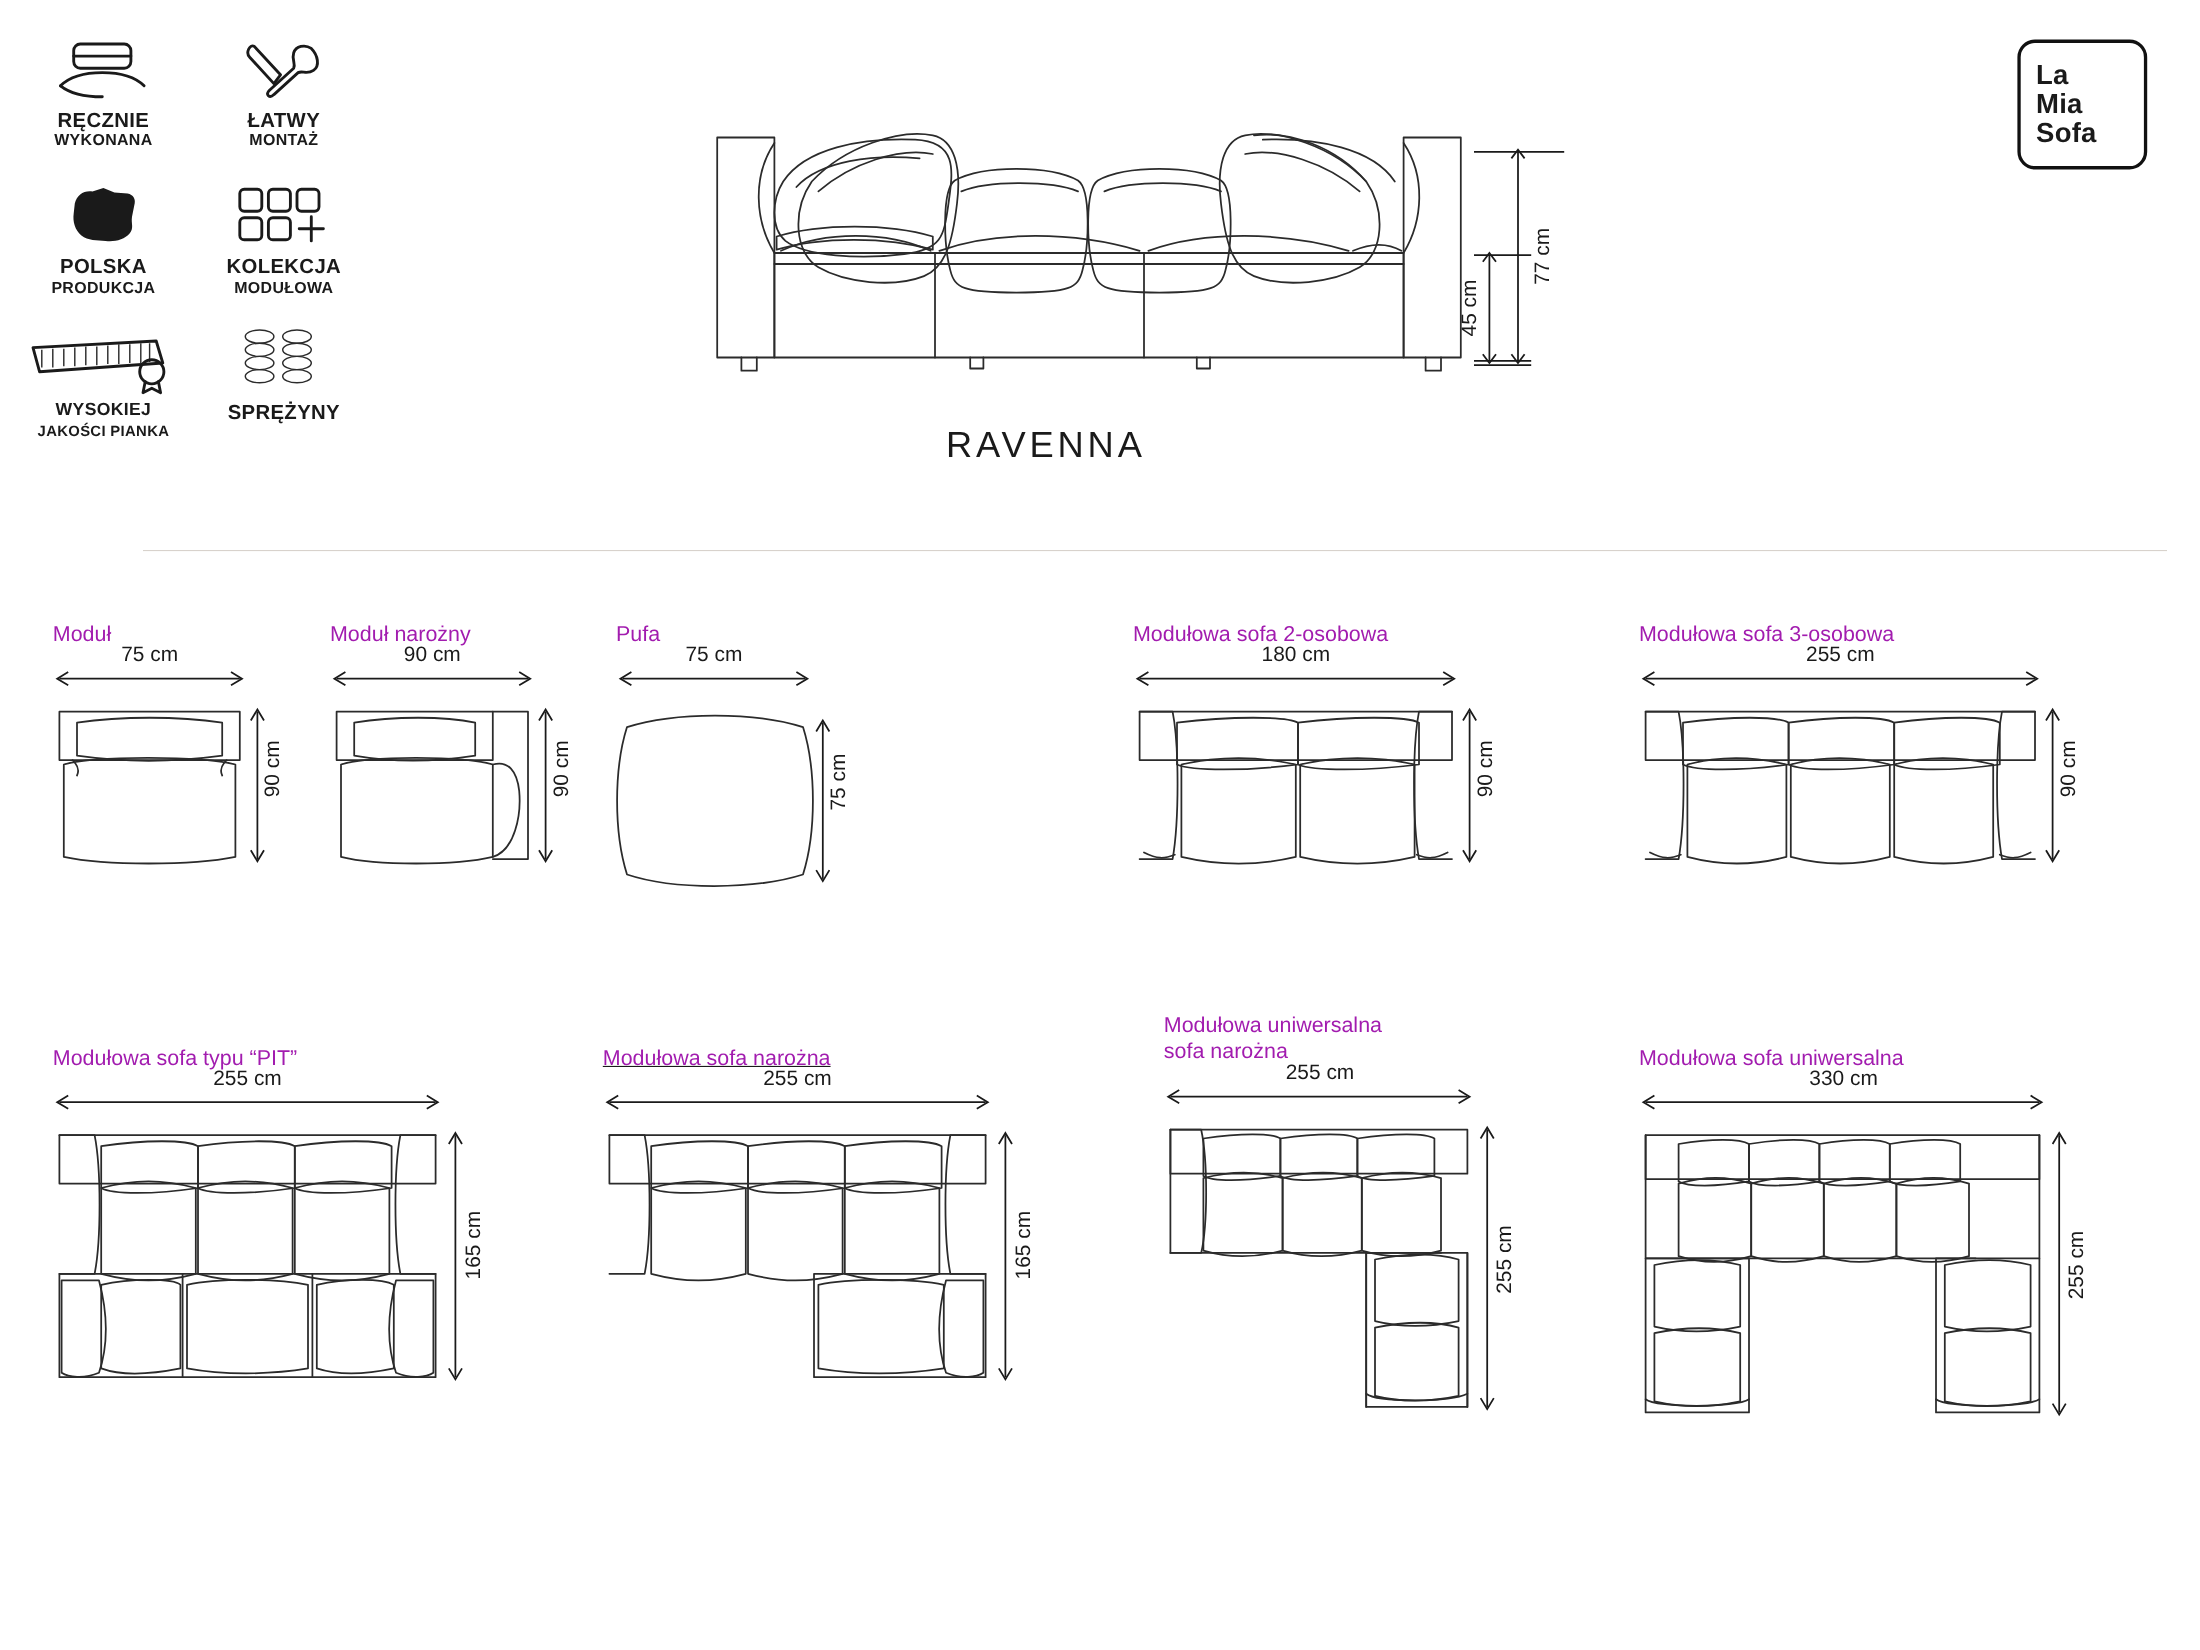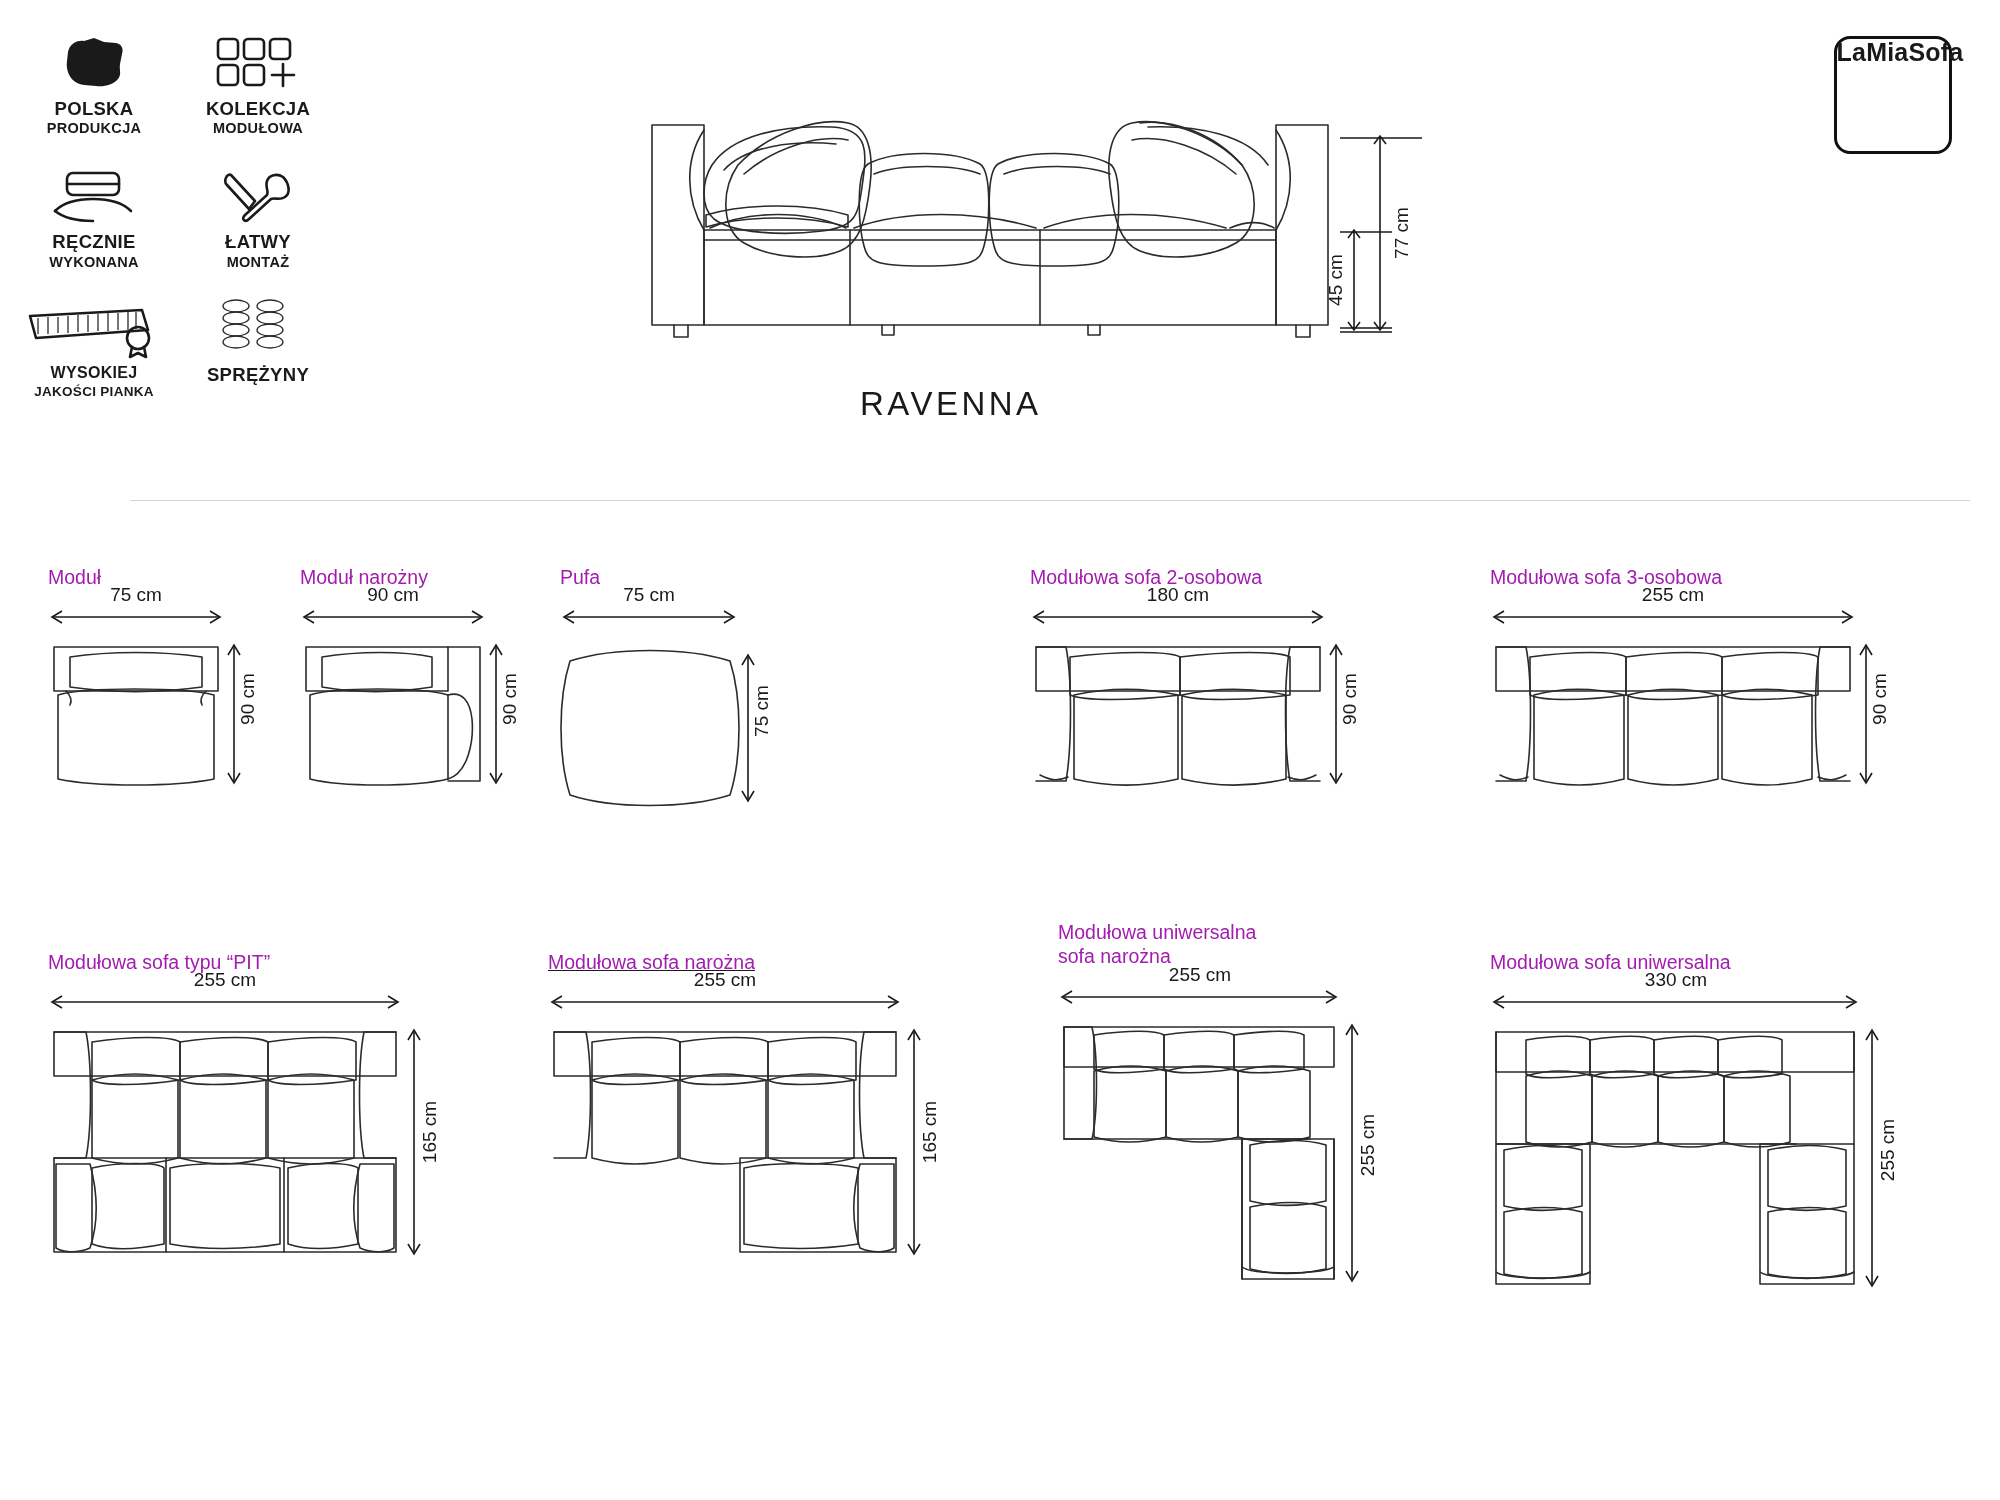--- a/index.html
+++ b/index.html
@@ -23,21 +23,21 @@
   .feat .t1{font-size:18.5px;font-weight:bold;letter-spacing:.3px;margin-top:7px;line-height:1.05;}
   .feat .t2{font-size:14.5px;font-weight:bold;letter-spacing:.3px;line-height:1.15;margin-top:2px;}
   .feat.small .t1{font-size:16px;}
   .feat.small .t2{font-size:13.5px;}
 
   
   .logo{
     position:absolute;right:48px;top:36px;
     width:118px;height:118px;
     border:3px solid #111;border-radius:16px;
-    display:flex;flex-direction:row;justify-content:center;
+    display:flex;flex-direction:column;justify-content:center;
     padding-left:14px;box-sizing:border-box;
   }
   .logo div{font-weight:bold;font-size:25px;line-height:1.07;letter-spacing:.2px;}
 
   
   .hero{position:absolute;left:640px;top:70px;width:760px;height:290px;}
   .hero-title{
     position:absolute;left:860px;top:385px;width:320px;text-align:left;
     font-size:33px;letter-spacing:3.5px;color:#1a1a1a;
   }
@@ -62,20 +62,46 @@
 </head>
 <body>
 
 <div class="page">
 
   <div class="features">
 
     <div class="feat-row">
       <div class="feat">
         <div class="ico">
+          <svg width="86" height="58" viewBox="0 0 86 58">
+            <rect class="icoln" x="16" y="6" width="52" height="22" rx="6"></rect>
+            <path class="icoln" d="M16 17 H68"></path>
+            <path class="icoln" d="M4 44 C14 34 28 32 42 32 C56 32 70 34 80 44"></path>
+            <path class="icoln" d="M4 44 C14 52 28 54 42 54"></path>
+          </svg>
+        </div>
+        <div class="t1">RĘCZNIE</div>
+        <div class="t2">WYKONANA</div>
+      </div>
+
+      <div class="feat">
+        <div class="ico">
+          <svg width="74" height="58" viewBox="0 0 74 58">
+            <path class="icoln" d="M10 8 L34 34 L28 42 L6 18 C2 14 6 6 10 8 Z"></path>
+            <path class="icoln" d="M62 10 C56 6 48 8 46 14 C44 20 48 24 46 28 L24 48 C20 52 24 56 28 52 L50 32 C54 30 58 34 64 30 C70 26 68 16 62 10 Z"></path>
+          </svg>
+        </div>
+        <div class="t1">ŁATWY</div>
+        <div class="t2">MONTAŻ</div>
+      </div>
+    </div>
+
+    <div class="feat-row">
+      <div class="feat">
+        <div class="ico">
           <svg width="72" height="58" viewBox="0 0 72 58">
             <path class="icofill" d="M10 18 C12 10 18 6 26 7 L36 4 L46 8 L58 9 C63 10 66 14 64 20 L62 30 C61 36 64 40 60 45 C55 51 46 53 38 52 C30 51 22 52 16 47 C10 42 8 34 9 27 Z"></path>
           </svg>
         </div>
         <div class="t1">POLSKA</div>
         <div class="t2">PRODUKCJA</div>
       </div>
 
       <div class="feat">
         <div class="ico">
@@ -83,46 +109,20 @@
             <rect class="icoln" x="3" y="3" width="20" height="20" rx="4"></rect>
             <rect class="icoln" x="29" y="3" width="20" height="20" rx="4"></rect>
             <rect class="icoln" x="55" y="3" width="20" height="20" rx="4"></rect>
             <rect class="icoln" x="3" y="29" width="20" height="20" rx="4"></rect>
             <rect class="icoln" x="29" y="29" width="20" height="20" rx="4"></rect>
             <path class="icoln" d="M57 39 H79 M68 28 V50"></path>
           </svg>
         </div>
         <div class="t1">KOLEKCJA</div>
         <div class="t2">MODUŁOWA</div>
-      </div>
-    </div>
-
-    <div class="feat-row">
-      <div class="feat">
-        <div class="ico">
-          <svg width="86" height="58" viewBox="0 0 86 58">
-            <rect class="icoln" x="16" y="6" width="52" height="22" rx="6"></rect>
-            <path class="icoln" d="M16 17 H68"></path>
-            <path class="icoln" d="M4 44 C14 34 28 32 42 32 C56 32 70 34 80 44"></path>
-            <path class="icoln" d="M4 44 C14 52 28 54 42 54"></path>
-          </svg>
-        </div>
-        <div class="t1">RĘCZNIE</div>
-        <div class="t2">WYKONANA</div>
-      </div>
-
-      <div class="feat">
-        <div class="ico">
-          <svg width="74" height="58" viewBox="0 0 74 58">
-            <path class="icoln" d="M10 8 L34 34 L28 42 L6 18 C2 14 6 6 10 8 Z"></path>
-            <path class="icoln" d="M62 10 C56 6 48 8 46 14 C44 20 48 24 46 28 L24 48 C20 52 24 56 28 52 L50 32 C54 30 58 34 64 30 C70 26 68 16 62 10 Z"></path>
-          </svg>
-        </div>
-        <div class="t1">ŁATWY</div>
-        <div class="t2">MONTAŻ</div>
       </div>
     </div>
 
     <div class="feat-row">
       <div class="feat small">
         <div class="ico">
           <svg width="140" height="58" viewBox="0 0 140 58">
             <path class="icoln" d="M6 16 L118 10 L124 30 L12 38 Z"></path>
             <g class="ln-thin">
               <path d="M14 18 V34 M24 17 V34 M34 17 V33 M44 16 V33 M54 15 V32 M64 15 V32 M74 14 V31 M84 13 V31 M94 13 V30 M104 12 V30 M112 12 V29"></path>

